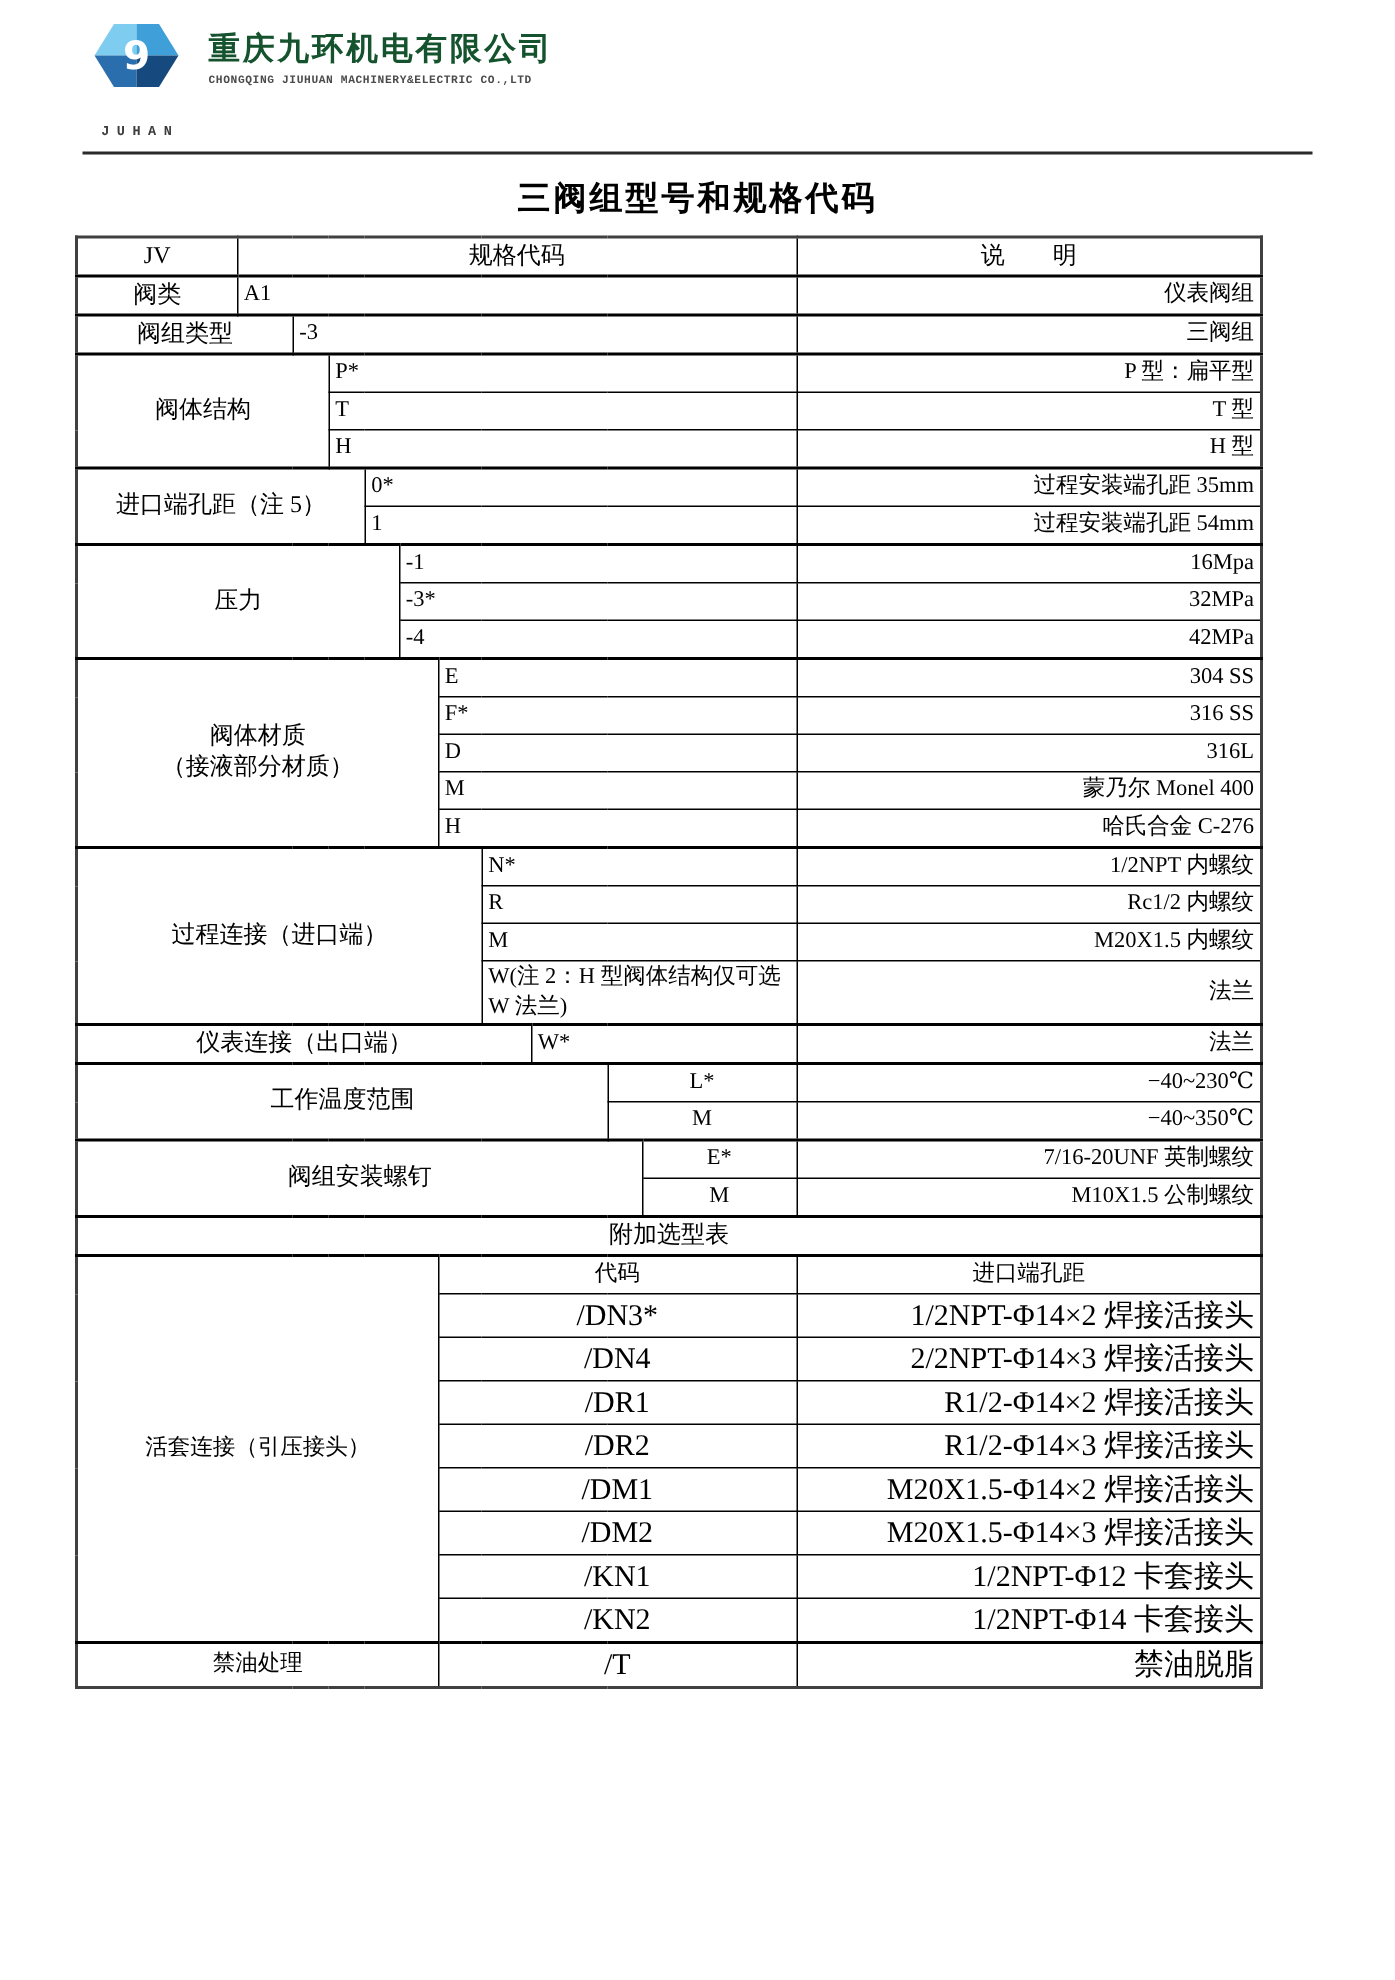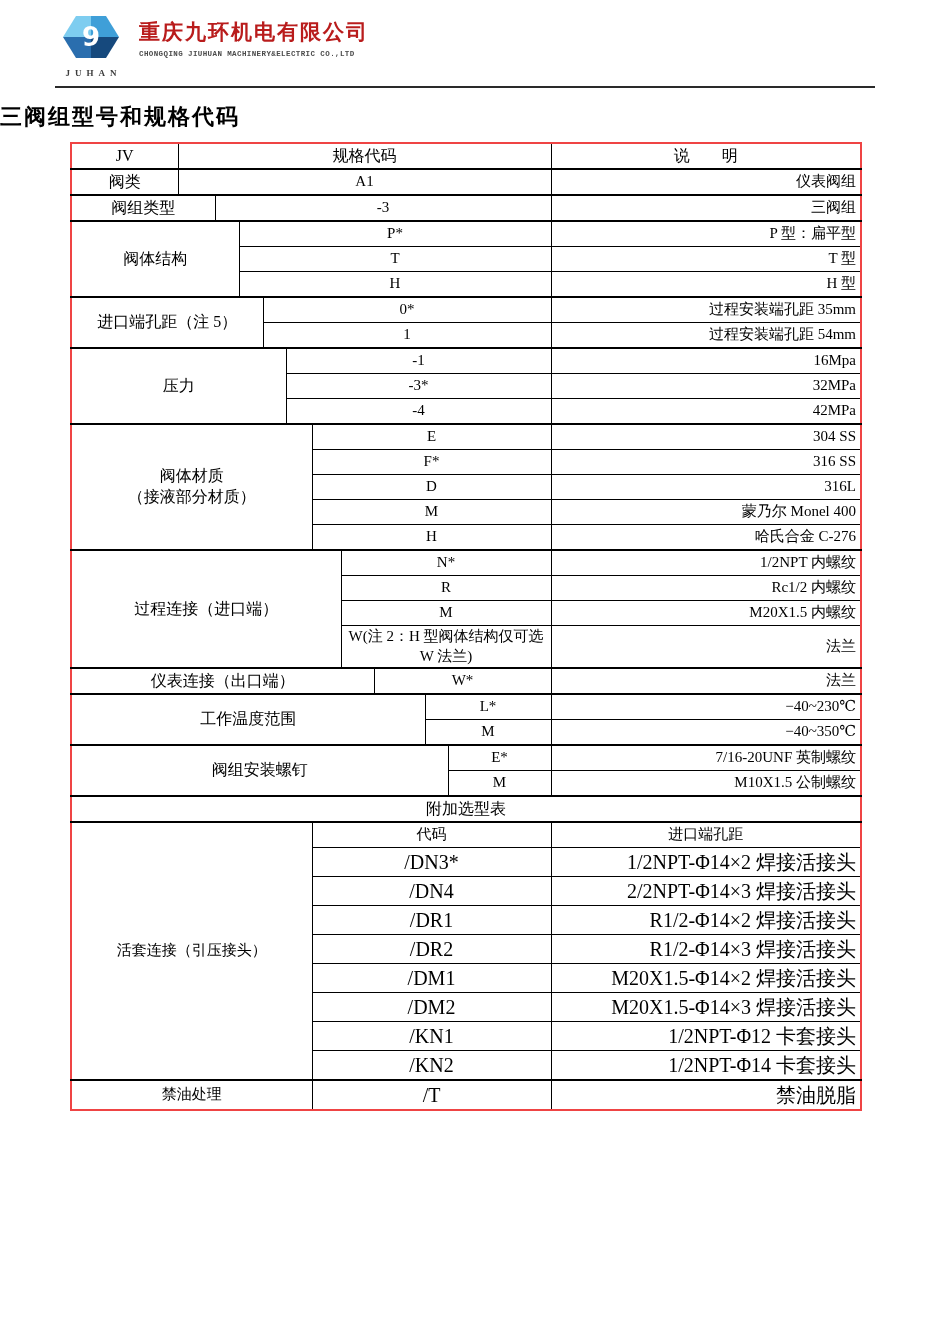--- a/index.html
+++ b/index.html
@@ -5,50 +5,50 @@
   html,body{margin:0;padding:0;}
   body{
     width:930px;height:1320px;background:#ffffff;color:#000;
     font-family:"Liberation Serif","DejaVu Serif",serif;
     position:relative;overflow:hidden;
   }
   
   .letterhead{display:flex;align-items:flex-start;padding:12px 0 0 55px;}
   .logo-block{width:72px;text-align:center;}
   .logo-word{
-    font-family:Liberation Serif, serif;
+    font-family:Liberation Mono, monospace;
     font-size:9px;font-weight:bold;color:#3d3d3d;letter-spacing:5px;
-    margin-top:2px;padding-left:5px;
+    margin-top:16px;padding-left:5px;
   }
   .company{margin-left:12px;padding-top:6px;}
   .company-cn{
-    font-size:21px;font-weight:bold;color:#b91c1c;letter-spacing:2px;
+    font-size:21px;font-weight:bold;color:#14532d;letter-spacing:2px;
   }
   .company-en{
     font-family:Liberation Mono, monospace;
     font-size:7.5px;font-weight:bold;color:#4b4b4b;letter-spacing:.4px;margin-top:4px;
   }
   .rule{margin:8px 55px 0 55px;border-bottom:2px solid #2a2a2a;}
   
   .title{
-    margin:14px 0 10px 0;
+    margin:14px 0 10px 0;text-align:center;
     font-size:22px;font-weight:bold;letter-spacing:2px;
   }
   
   table.spec{
-    margin-left:70px;width:790px;border-collapse:collapse;table-layout:fixed;
-    border:2px solid #ef4444;
+    margin-left:50px;width:790px;border-collapse:collapse;table-layout:fixed;
+    border:2px solid #404040;
   }
   table.spec td{
     border:1px solid #000;height:22px;padding:1px 4px;line-height:1.3;
     overflow:hidden;
   }
   tr.sec td{border-top:2px solid #000;}
   td.lbl{text-align:center;vertical-align:middle;white-space:pre-line;font-size:16px;}
-  td.code{text-align:center;padding-left:7px;font-size:15px;vertical-align:middle;}
+  td.code{text-align:left;padding-left:7px;font-size:15px;vertical-align:middle;}
   td.codec{text-align:center;font-size:15px;vertical-align:middle;}
   td.desc{text-align:right;font-size:15px;vertical-align:middle;}
   td.big{font-size:15px;}
   td.ad{font-size:20px;}
 </style>
 </head>
 <body>
 
 <header class="letterhead">
   <div class="logo-block">

